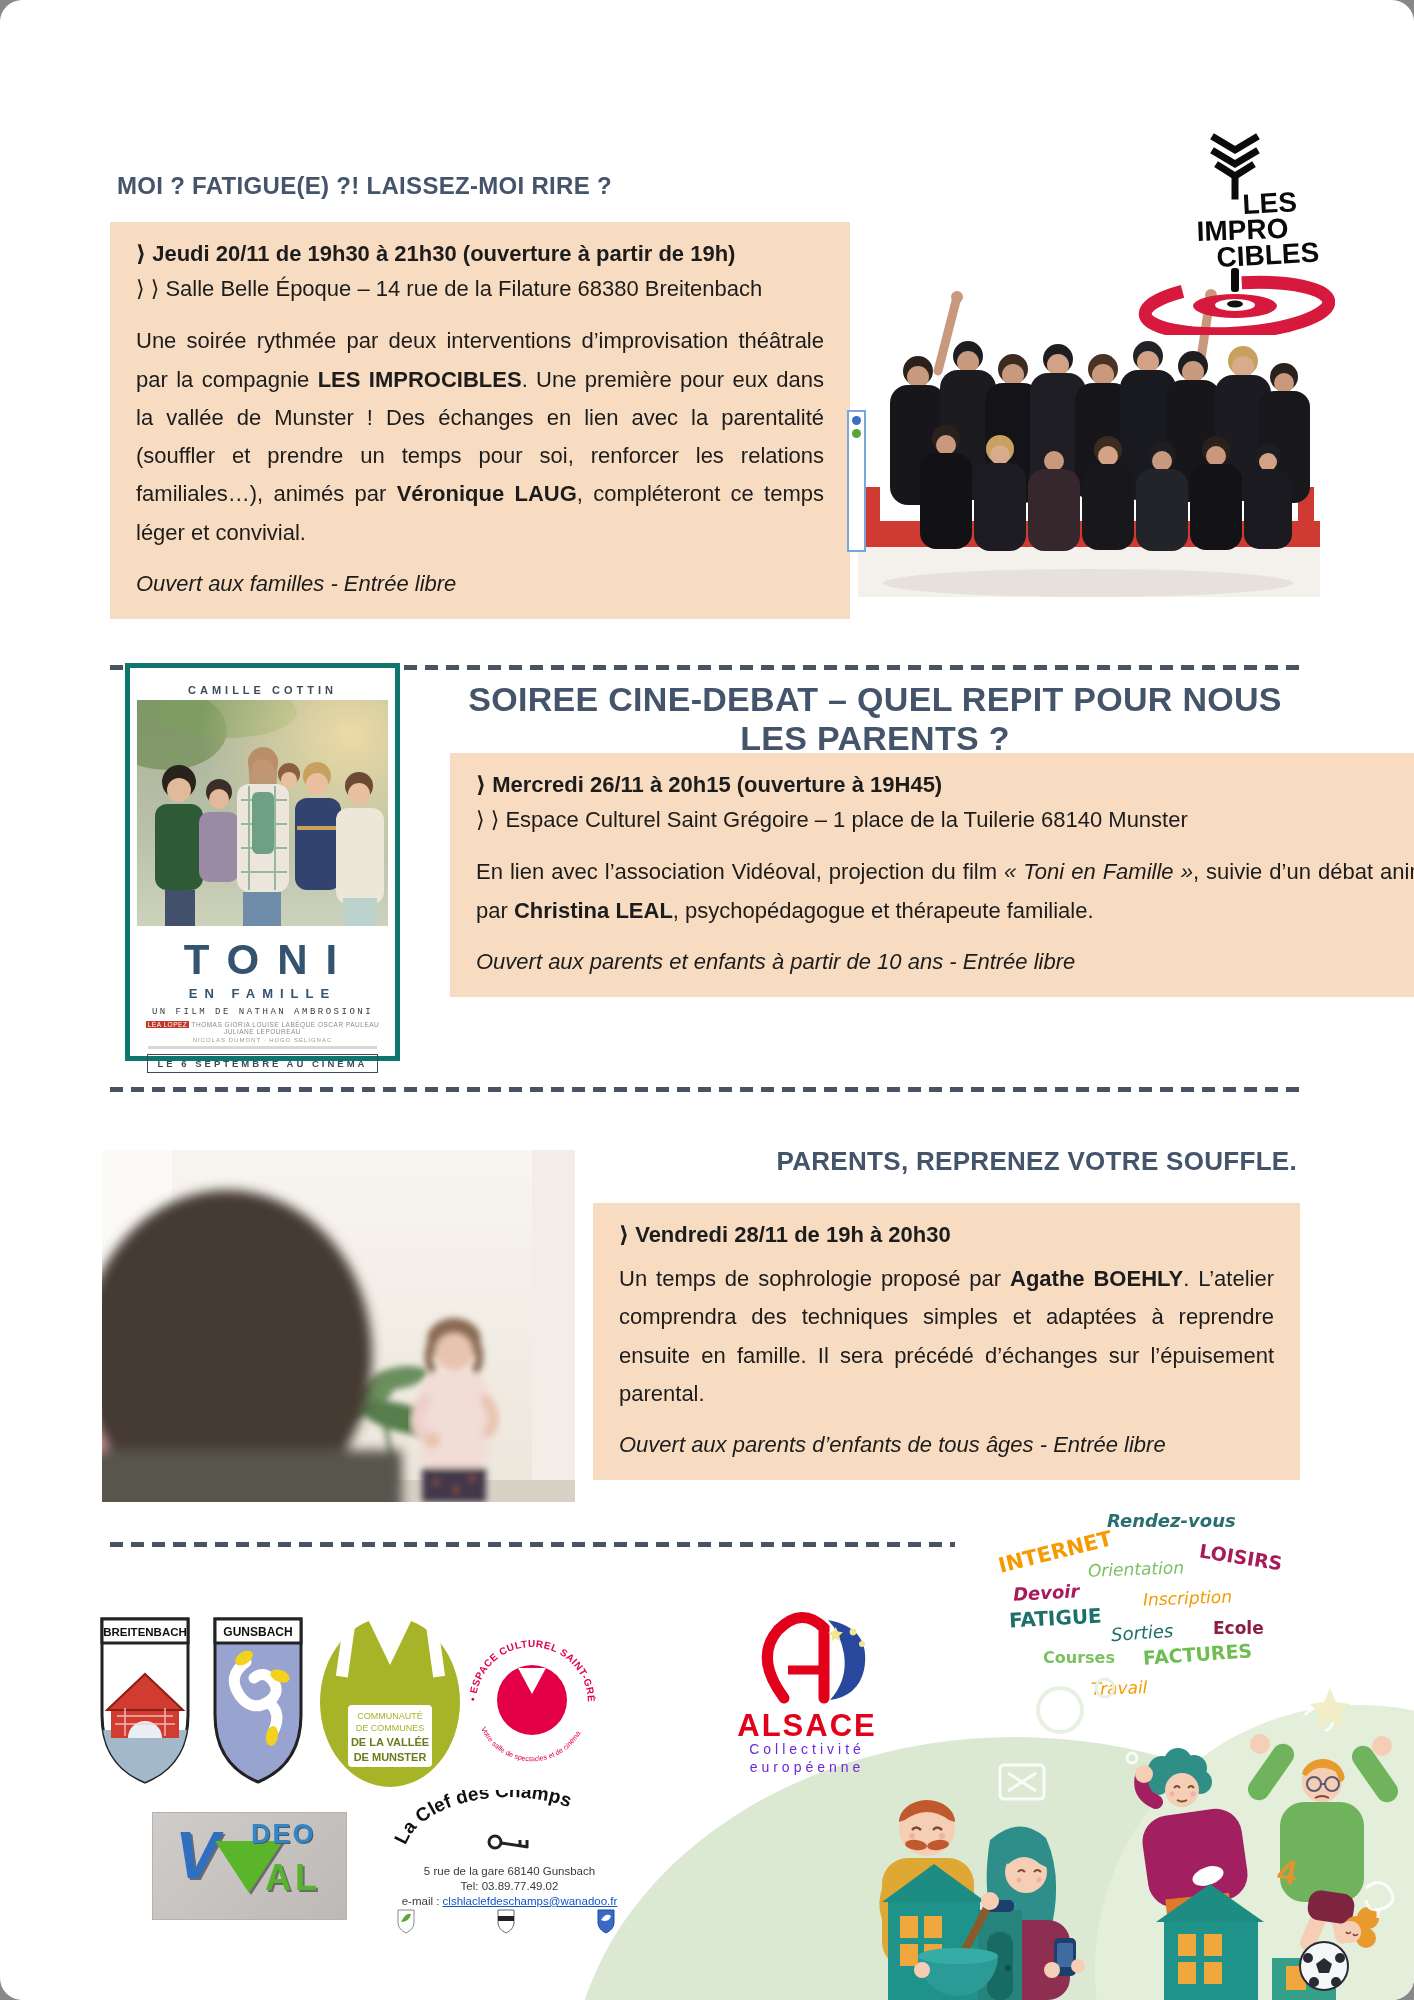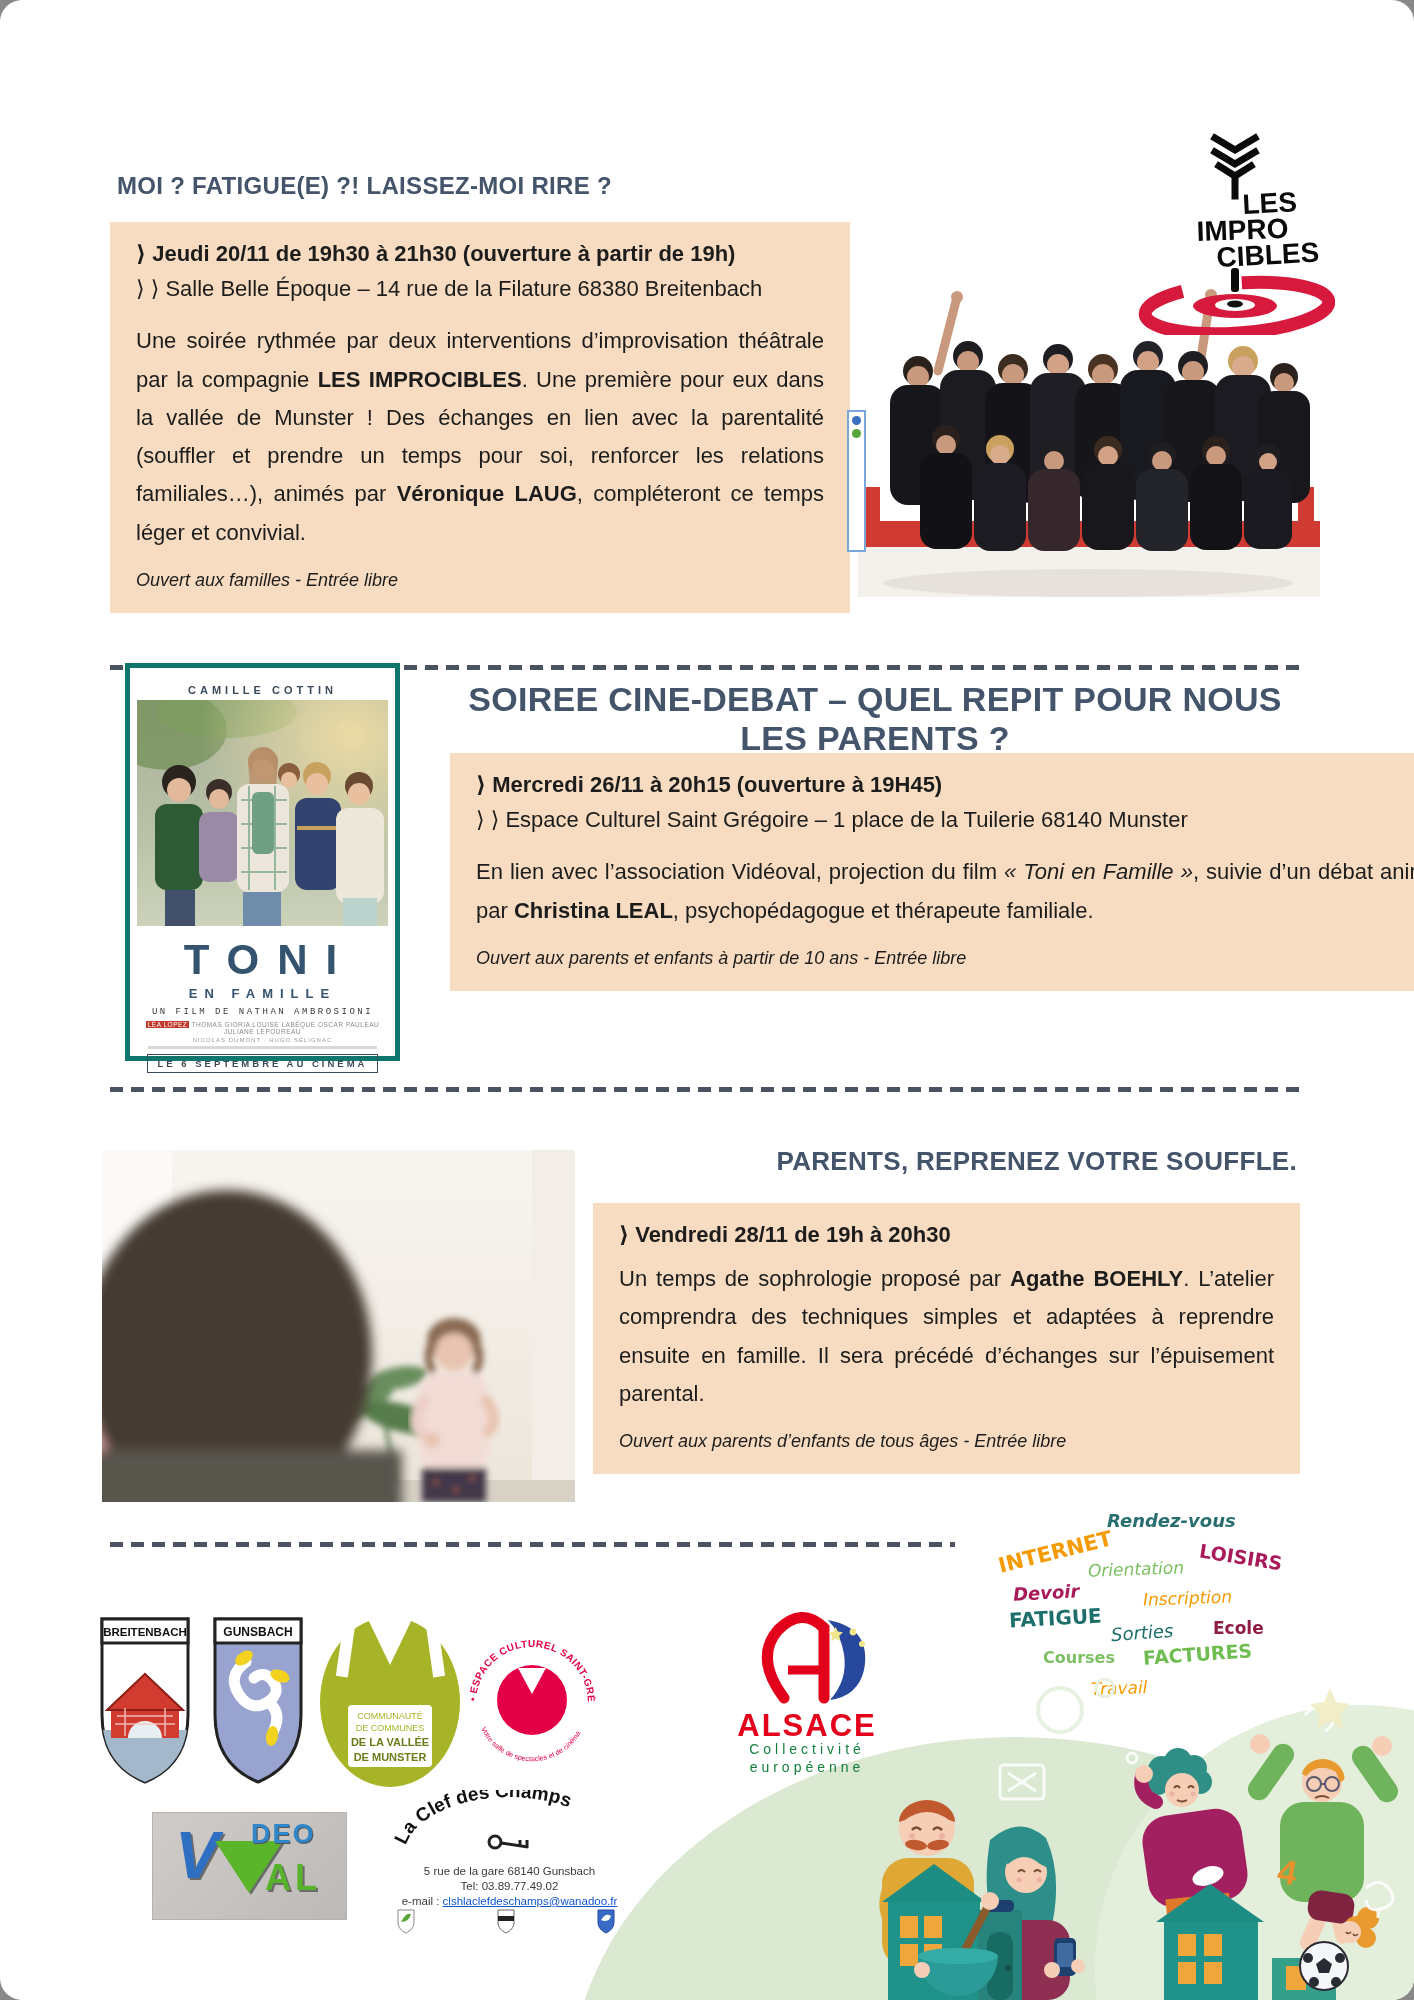--- a/index.html
+++ b/index.html
@@ -10,21 +10,21 @@
   .t1{left:117px;top:172px;font-size:24px;}
   .t2{left:450px;top:680px;width:850px;text-align:center;font-size:34px;}
   .t3{left:500px;top:1146px;width:797px;text-align:right;font-size:26px;}
   .peach-box{background:#f8dcc1;padding:14px 26px 18px 26px;box-sizing:border-box;}
   .box1{left:110px;top:222px;width:740px;}
   .box2{left:450px;top:753px;width:1016px;}
   .box3{left:593px;top:1203px;width:707px;}
   .evt-when{font-size:22px;font-weight:700;line-height:1.6;}
   .evt-where{font-size:22px;line-height:1.6;margin-bottom:16px;}
   .evt-para{font-size:22px;line-height:1.74;text-align:justify;margin:8px 0 14px 0;}
-  .evt-footer{font-size:18px;font-style:italic;line-height:1.6;}
+  .evt-footer{font-size:22px;font-style:italic;line-height:1.6;}
   .dashes{height:5px;background:repeating-linear-gradient(90deg,#4a5362 0 13px,transparent 13px 21px);}
   .d1{left:110px;top:665px;width:1190px;}
   .d2{left:110px;top:1087px;width:1190px;}
   .d3{left:110px;top:1542px;width:845px;}
   .photo-frame{overflow:hidden;background:#fff;}
   .hl{background:#c0392b;color:#fff;padding:0 2px;}
   
   .poster{left:125px;top:663px;width:275px;height:398px;background:#fff;border:5px solid #0f766e;box-sizing:border-box;text-align:center;}
   .poster .credit{font-size:11px;letter-spacing:4px;color:#3c4b5c;font-weight:700;margin-top:16px;}
   .poster .ptitle{font-size:42px;font-weight:700;letter-spacing:18px;color:#33536f;margin:6px 0 0 14px;}
@@ -34,21 +34,21 @@
   .poster .pprod{font-size:6px;letter-spacing:1px;color:#9a9a9a;margin-top:2px;}
   .poster .micro{height:3px;background:#d8d8d6;margin:3px 18px 0 18px;}
   .poster .prelease{display:inline-block;border:1px solid #3c4b5c;color:#3c4b5c;font-size:9.5px;font-weight:700;
                     letter-spacing:3px;padding:3px 10px;margin-top:5px;}
   
   .cloud{left:985px;top:1502px;width:320px;height:210px;}
   .cloud span{position:absolute;white-space:nowrap;font-family:"DejaVu Sans","Liberation Sans",sans-serif;}
   
   .alsace-box{left:722px;top:1598px;width:170px;height:185px;text-align:center;}
   .alsace-name{font-size:31px;font-weight:700;color:#e2001a;letter-spacing:2px;line-height:1;}
-  .alsace-sub{font-size:14px;color:#15803d;letter-spacing:4px;line-height:1.25;}
+  .alsace-sub{font-size:14px;color:#6d28d9;letter-spacing:4px;line-height:1.25;}
   .videoval{left:152px;top:1812px;width:193px;height:106px;background:linear-gradient(135deg,#cfccc9,#bdb9b6);
             border:1px solid #b5b2af;}
   .vv-v{position:absolute;left:22px;top:4px;font-size:66px;font-weight:900;font-style:italic;color:#2f6fc1;
         text-shadow:2px 2px 0 #6b6b6b;}
   .vv-deo{position:absolute;left:98px;top:6px;font-size:27px;font-weight:900;color:#2f86c9;letter-spacing:2px;
           text-shadow:1px 1px 0 #555;}
   .vv-tri{position:absolute;left:62px;top:28px;width:0;height:0;border-left:34px solid transparent;
           border-right:34px solid transparent;border-top:52px solid #5bb52a;filter:drop-shadow(2px 2px 0 #6b6b6b);}
   .vv-al{position:absolute;left:112px;top:44px;font-size:36px;font-weight:900;color:#58b32c;letter-spacing:4px;
          text-shadow:2px 2px 0 #6b6b6b;}

